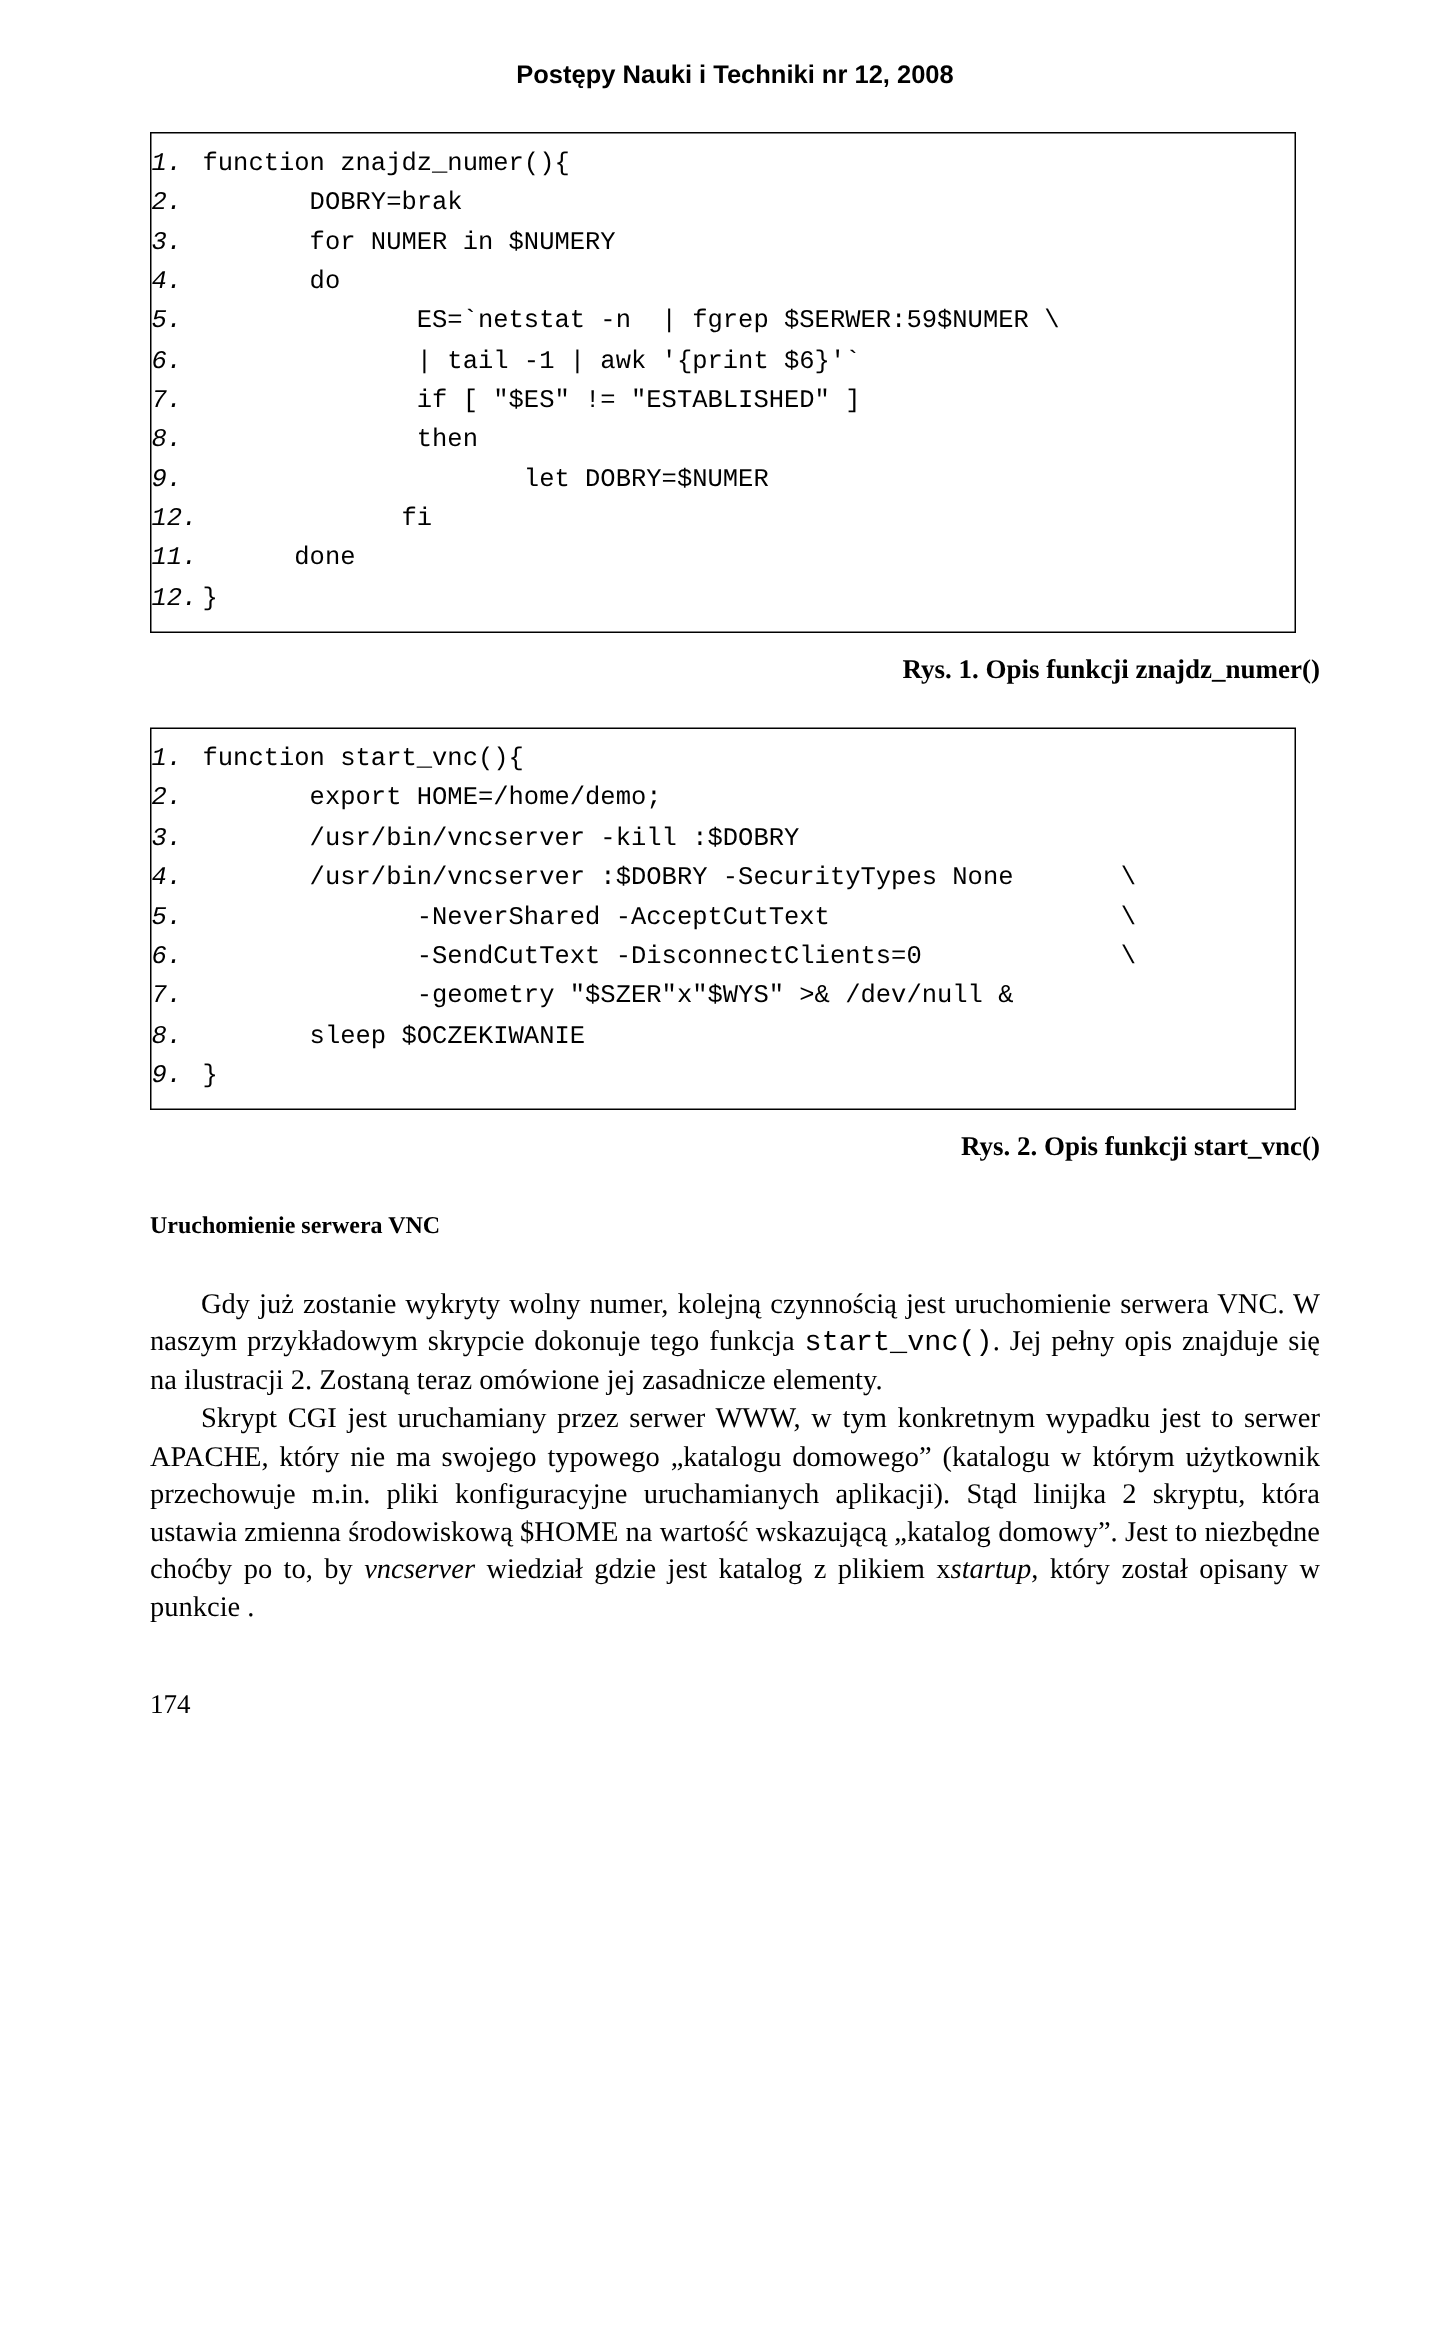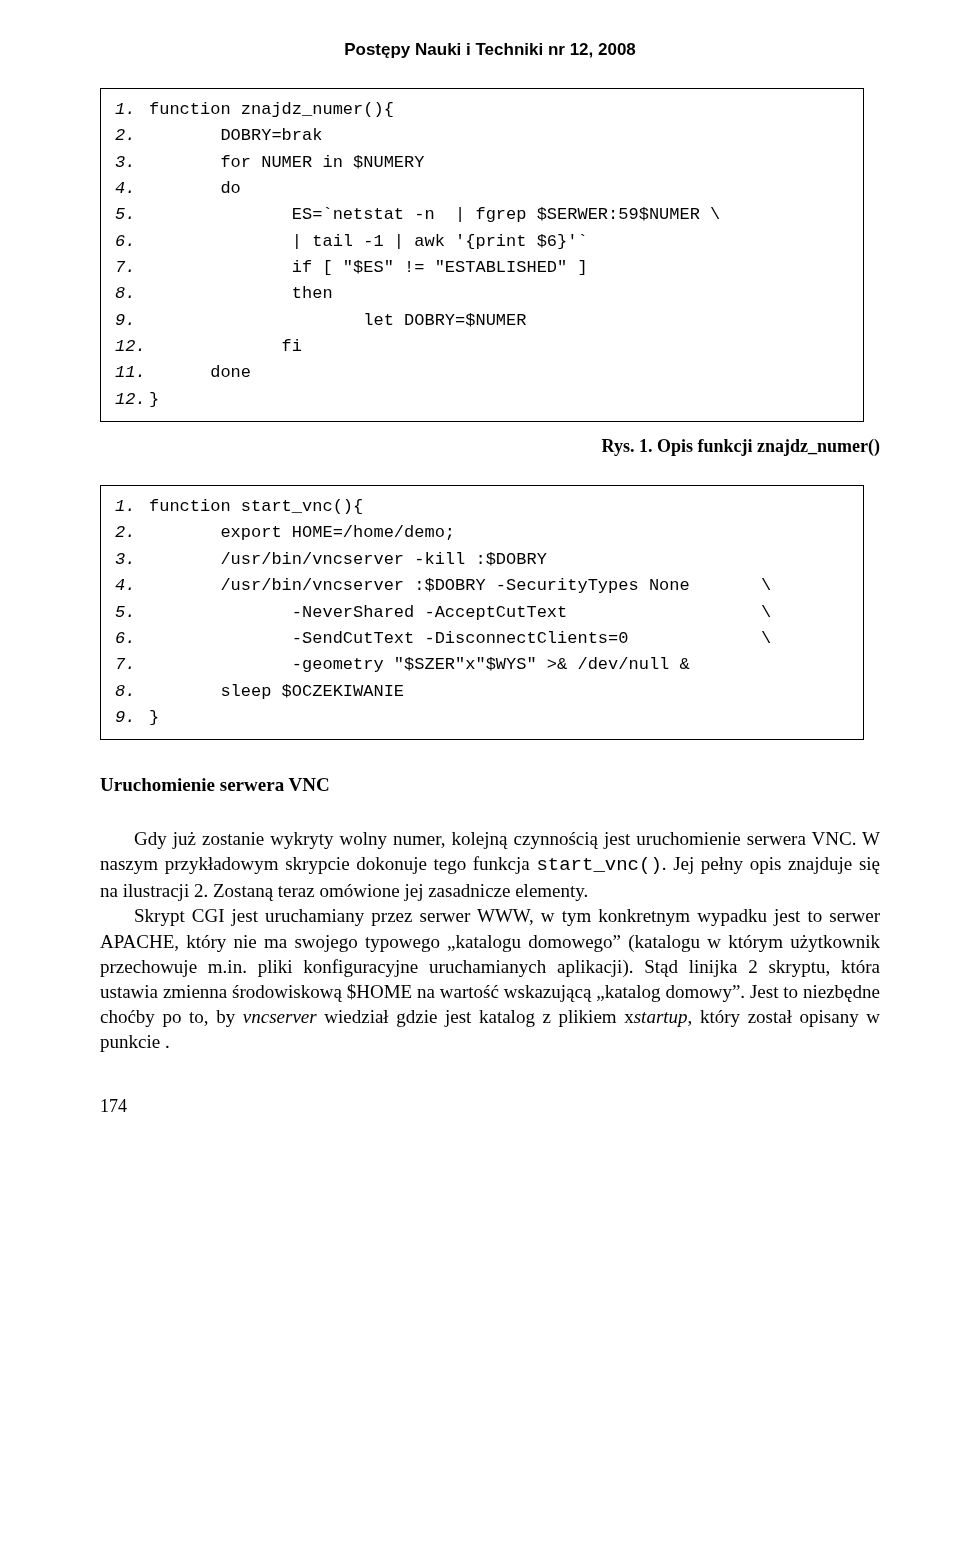--- a/index.html
+++ b/index.html
@@ -15,21 +15,21 @@
   }
   .header {
     text-align: center;
     font-size: 17px;
     font-weight: bold;
     margin-bottom: 28px;
     font-family: Arial, Helvetica, sans-serif;
   }
   .code-box {
     border: 1px solid #000;
-    padding: 8px 14px;
+    padding: 8px 0;
     margin: 10px 16px 14px 0;
   }
   .code-line {
     font-family: "Courier New", Courier, monospace;
     font-size: 17px;
     white-space: pre;
     line-height: 1.55;
   }
   .code-line .num {
     font-style: italic;
@@ -37,21 +37,21 @@
     min-width: 34px;
   }
   .caption {
     text-align: right;
     font-weight: bold;
     font-size: 18px;
     margin: 14px 0 28px 0;
   }
   .section-head {
     font-weight: bold;
-    font-size: 19px;
+    font-size: 16px;
     margin: 34px 0 30px 0;
   }
   .body-text {
     font-size: 19px;
     line-height: 1.32;
     text-align: justify;
   }
   .body-text p {
     margin: 0;
     text-indent: 34px;
@@ -98,20 +98,21 @@
       <div class="code-line"><span class="num">2.</span><span>       export HOME=/home/demo;</span></div>
       <div class="code-line"><span class="num">3.</span><span>       /usr/bin/vncserver -kill :$DOBRY</span></div>
       <div class="code-line"><span class="num">4.</span><span>       /usr/bin/vncserver :$DOBRY -SecurityTypes None       \</span></div>
       <div class="code-line"><span class="num">5.</span><span>              -NeverShared -AcceptCutText                   \</span></div>
       <div class="code-line"><span class="num">6.</span><span>              -SendCutText -DisconnectClients=0             \</span></div>
       <div class="code-line"><span class="num">7.</span><span>              -geometry "$SZER"x"$WYS" &gt;&amp; /dev/null &amp;</span></div>
       <div class="code-line"><span class="num">8.</span><span>       sleep $OCZEKIWANIE</span></div>
       <div class="code-line"><span class="num">9.</span><span>}</span></div>
     </div>
 
+  <div class="caption">Rys. 2. Opis funkcji start_vnc()</div>
 
   <div class="section-head">Uruchomienie serwera VNC</div>
 
   <div class="body-text">
     <p>
       <span>Gdy już zostanie wykryty wolny numer, kolejną czynnością jest uruchomienie serwera VNC. W naszym przykładowym skrypcie dokonuje tego funkcja </span><span class="mono">start_vnc()</span><span>. Jej pełny opis znajduje się na ilustracji 2. Zostaną teraz omówione jej zasadnicze elementy.</span>
     </p>
     <p>
       <span>Skrypt CGI jest uruchamiany przez serwer WWW, w tym konkretnym wypadku jest to serwer APACHE, który nie ma swojego typowego „katalogu domowego” (katalogu w którym użytkownik przechowuje m.in. pliki konfiguracyjne uruchamianych aplikacji). Stąd linijka 2 skryptu, która ustawia zmienna środowiskową $HOME na wartość wskazującą „katalog domowy”. Jest to niezbędne choćby po to, by </span><em>vncserver</em><span> wiedział gdzie jest katalog z plikiem x</span><em>startup</em><span>, który został opisany w punkcie .</span>
     </p>

